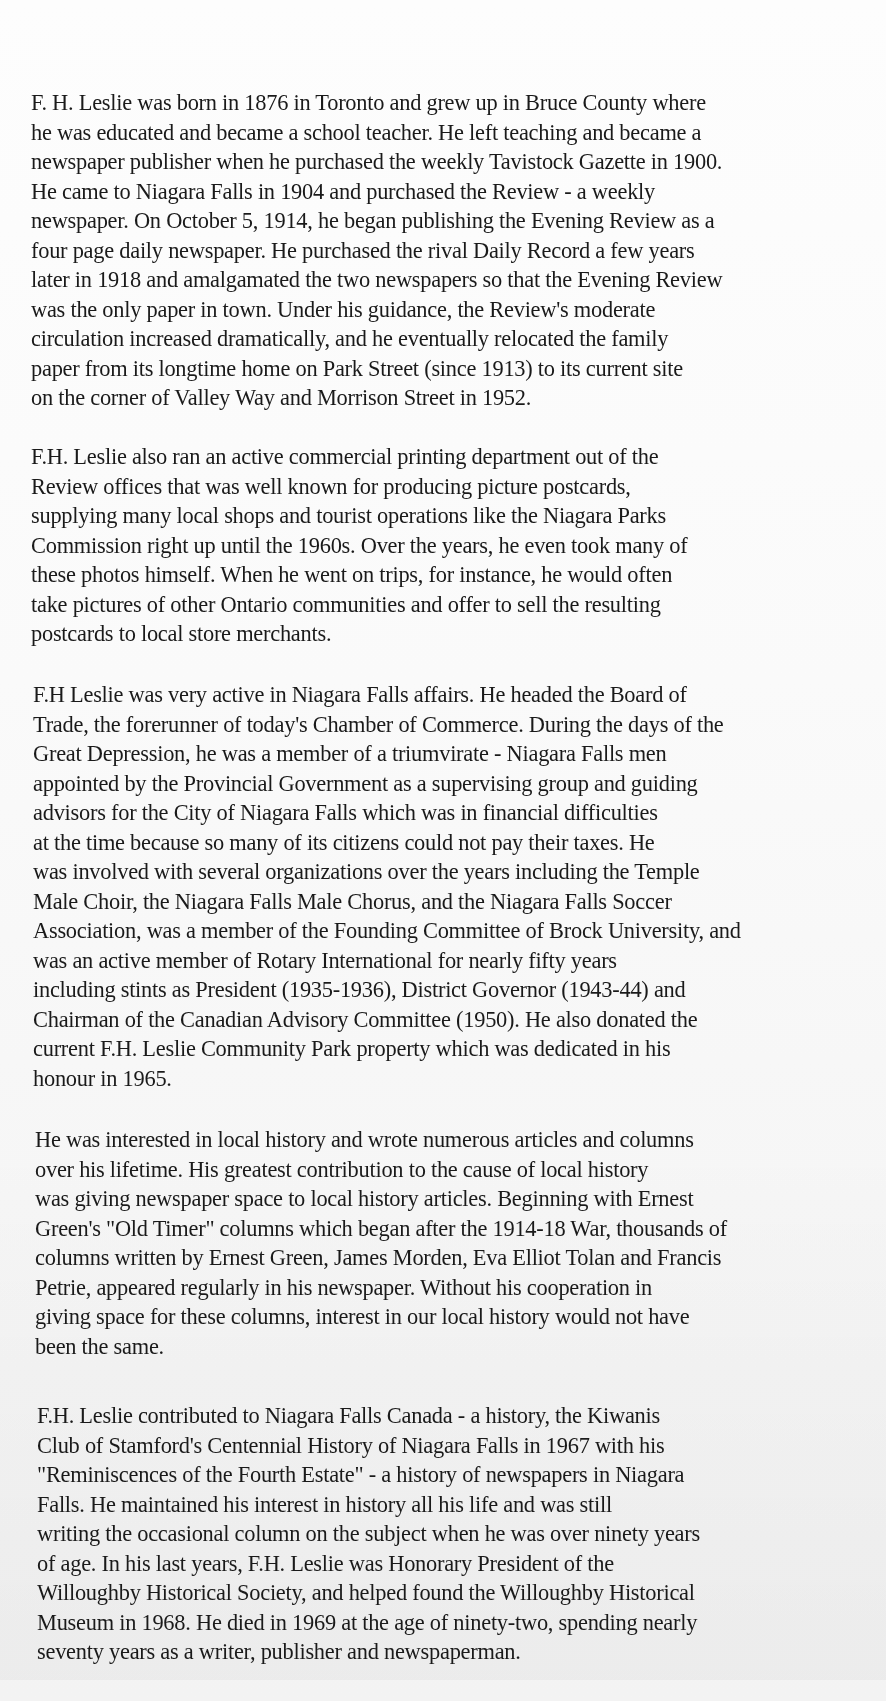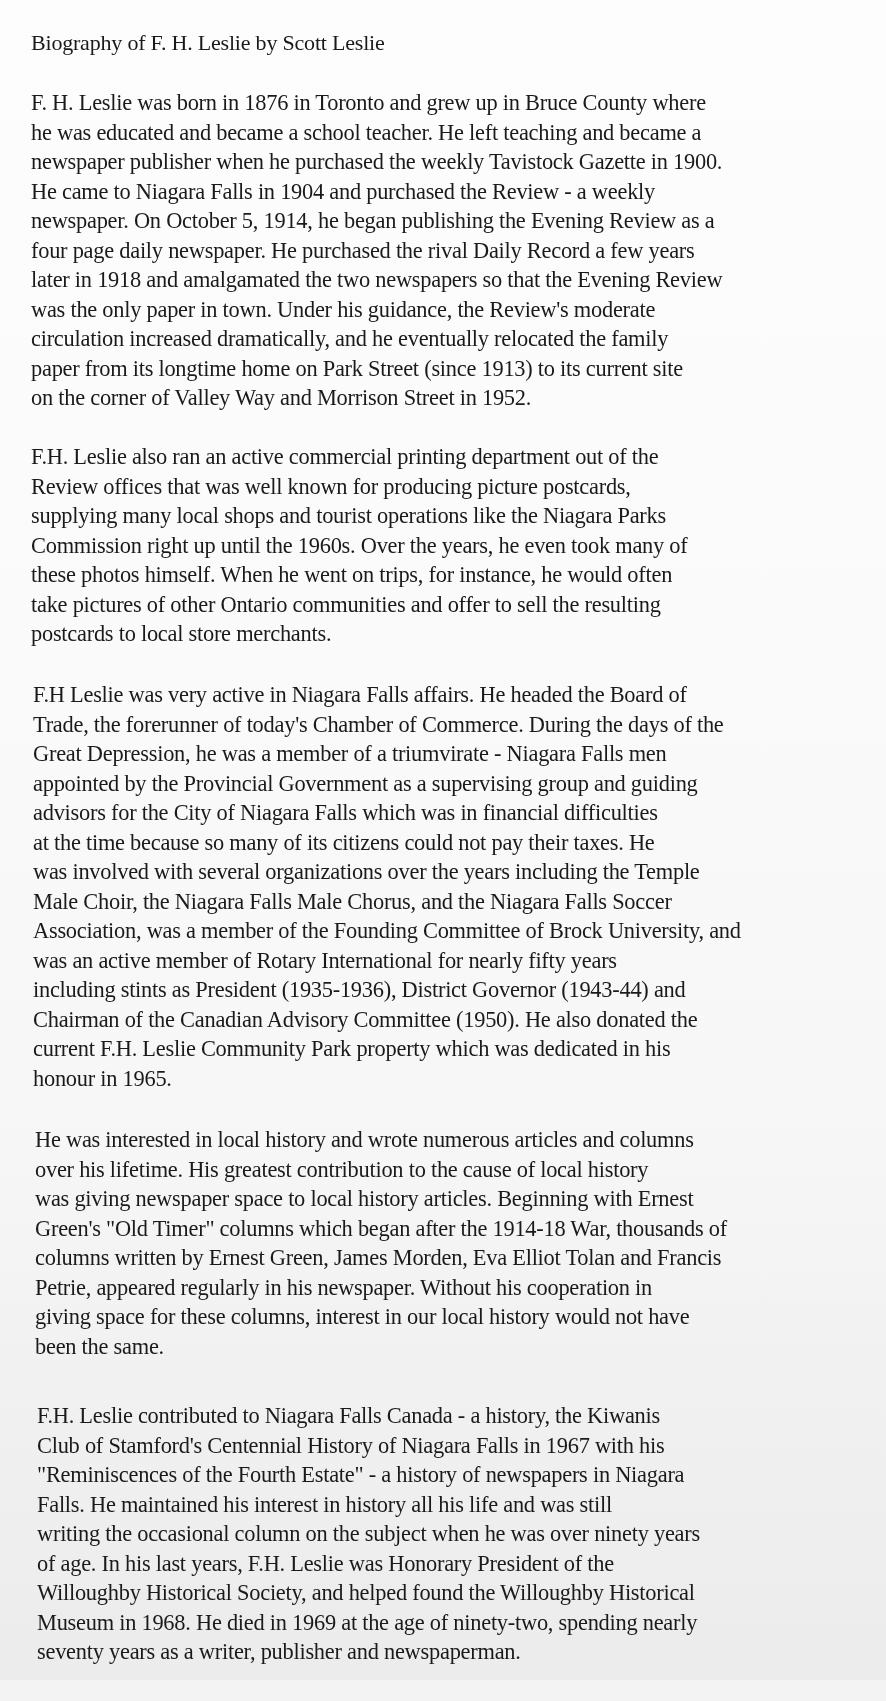--- a/index.html
+++ b/index.html
@@ -59,21 +59,20 @@
     #p3 { top: 680px; left: 33px; }
     #p4 { top: 1125px; left: 35px; }
     #p5 { top: 1401px; left: 37px; }
   </style>
 </head>
 <body>
 
 <div class="page">
   <div class="scan-shade"></div>
 
-  <div class="title">Biography of  F. H. Leslie by Scott Leslie</div>
 
   <div class="para" id="p1">
     <span class="line">F. H. Leslie was born in 1876 in Toronto and grew up in Bruce County where</span>
     <span class="line">he was educated and became a school teacher. He left teaching and became a</span>
     <span class="line">newspaper publisher when he purchased the weekly Tavistock Gazette in 1900.</span>
     <span class="line">He came to Niagara Falls in 1904 and purchased the Review - a weekly</span>
     <span class="line">newspaper. On October 5, 1914, he began publishing the Evening Review as a</span>
     <span class="line">four page daily newspaper. He purchased the rival Daily Record a few years</span>
     <span class="line">later in 1918 and amalgamated the two newspapers so that the Evening Review</span>
     <span class="line">was the only paper in town. Under his guidance, the Review's moderate</span>

